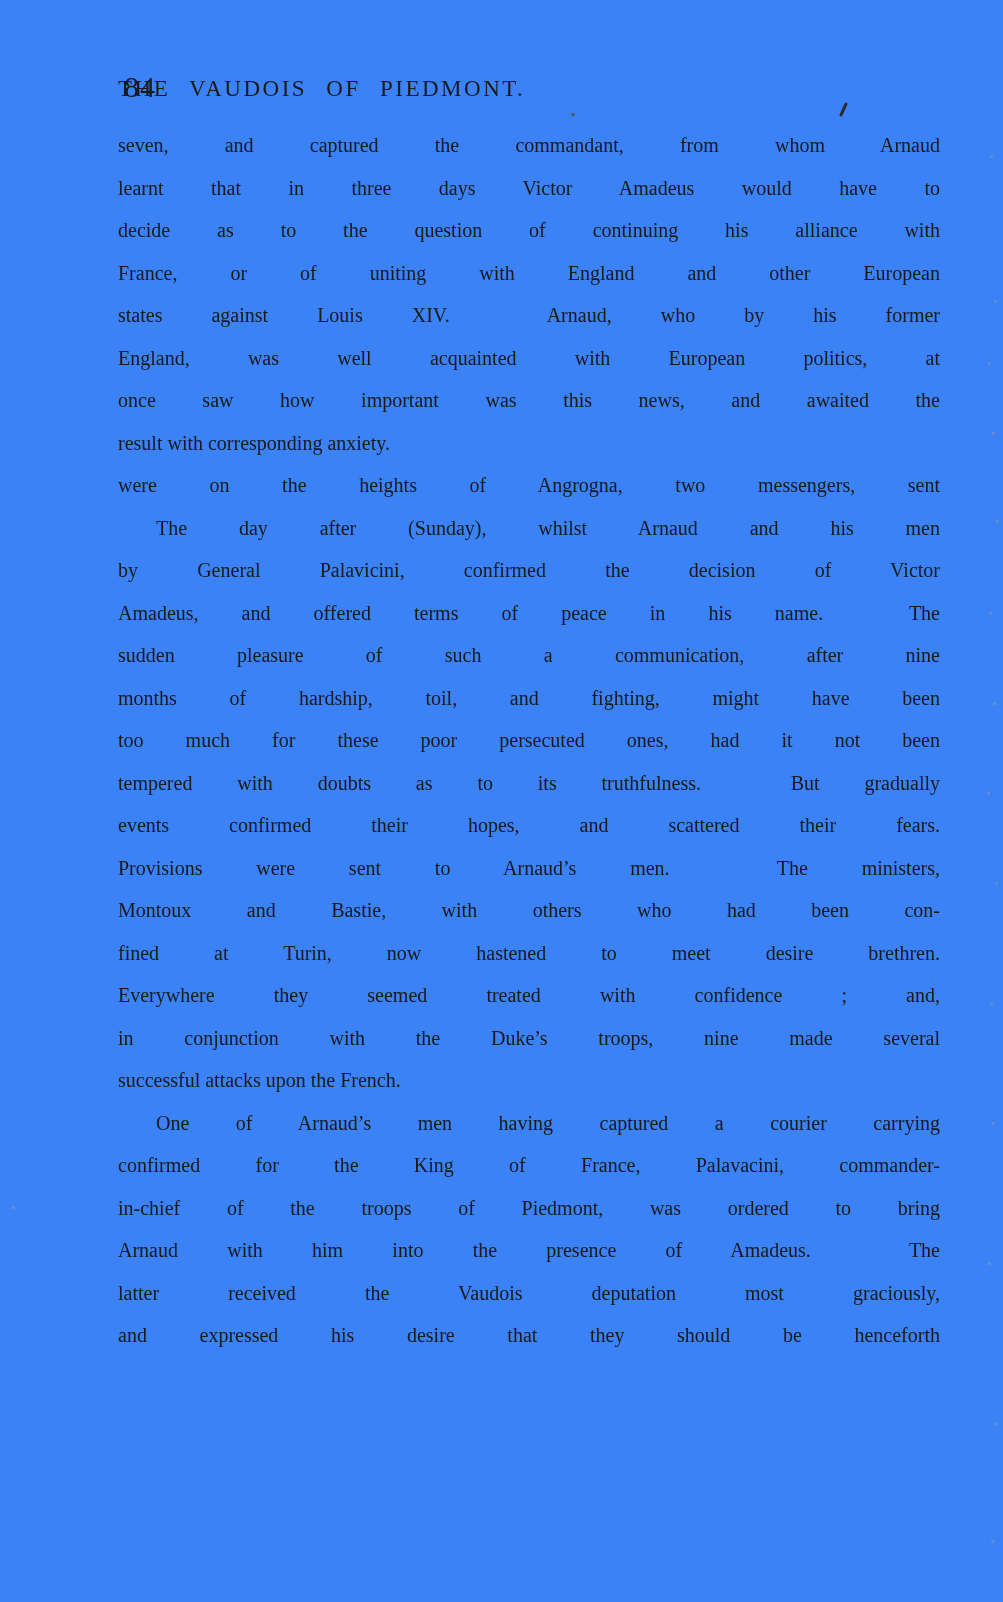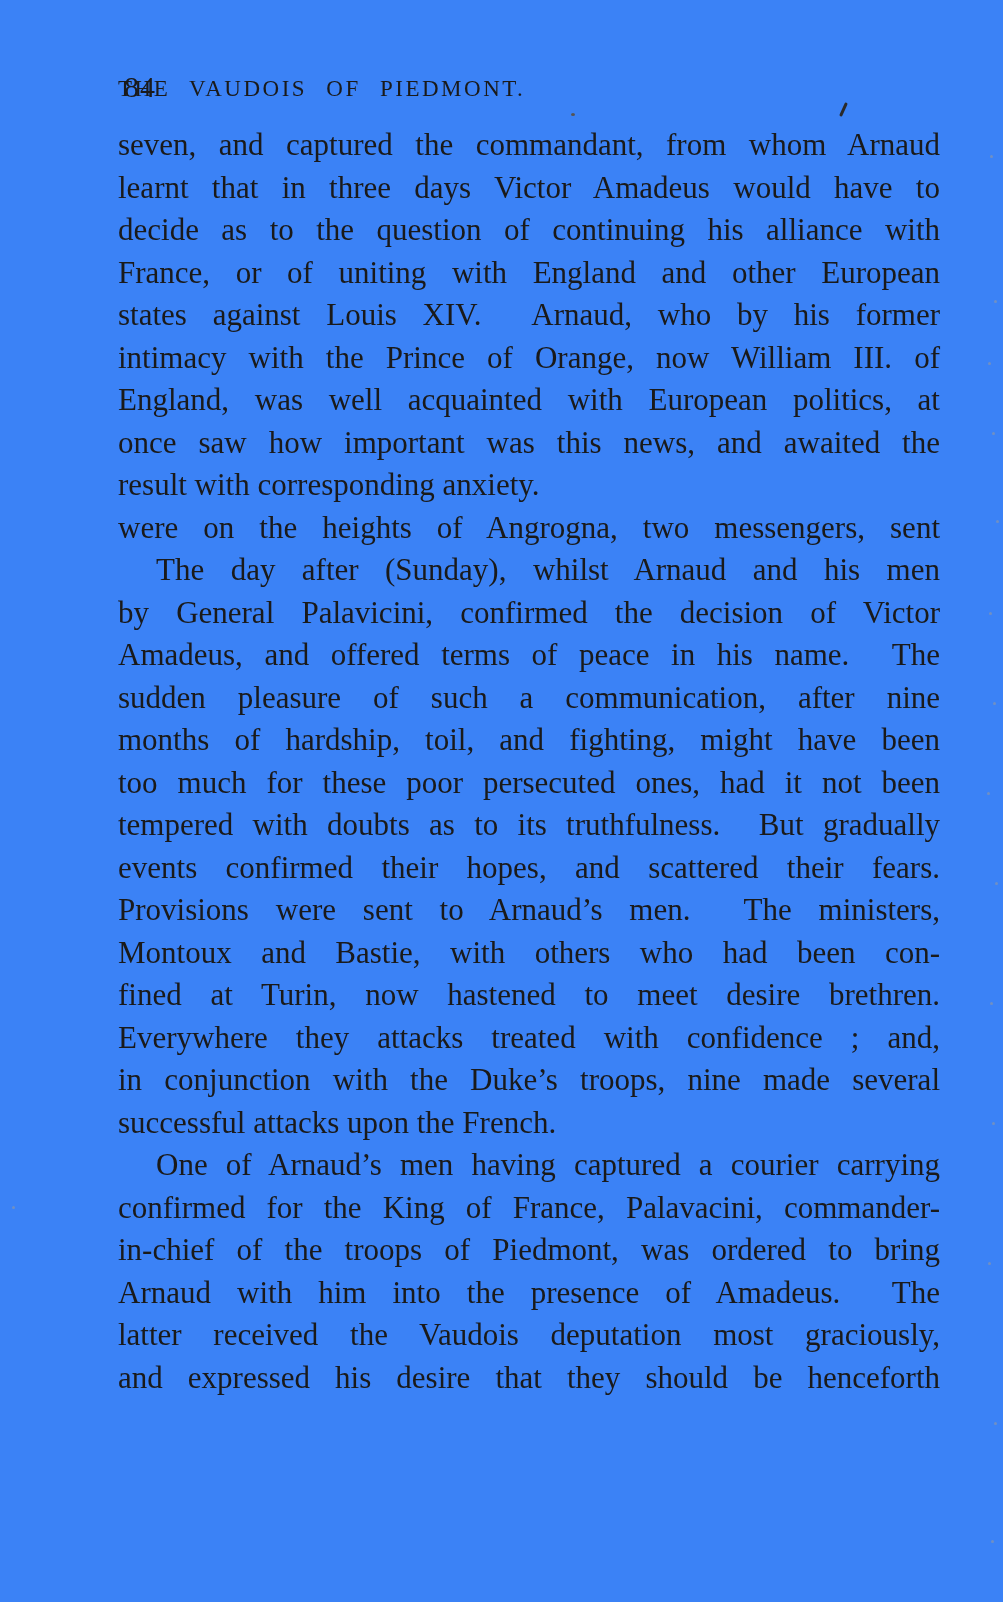--- a/index.html
+++ b/index.html
@@ -40,21 +40,21 @@
     font-size: 23px;
     letter-spacing: 2.5px;
     word-spacing: 11px;
   }
   
   .body {
     position: absolute;
     left: 118px;
     top: 124px;
     width: 822px;
-    font-size: 31px;
+    font-size: 20px;
     line-height: 42.5px;
   }
   .line {
     text-align: justify;
     text-align-last: justify;
   }
   .line.end {
     text-align-last: left;
   }
   .line.indent {
@@ -98,37 +98,36 @@
     <span class="pagenum">84</span>
     <span class="running-title">THE VAUDOIS OF PIEDMONT.</span>
   </div>
 
   <div class="body">
       <div class="line">seven, and captured the commandant, from whom Arnaud</div>
       <div class="line">learnt that in three days Victor Amadeus would have to</div>
       <div class="line">decide as to the question of continuing his alliance with</div>
       <div class="line">France, or of uniting with England and other European</div>
       <div class="line">states against Louis XIV.&nbsp; Arnaud, who by his former</div>
-      <div class="line">intimacy with the Prince of Orange, now William III. of</div>
       <div class="line">England, was well acquainted with European politics, at</div>
       <div class="line">once saw how important was this news, and awaited the</div>
       <div class="line end">result with corresponding anxiety.</div>
       <div class="line">were on the heights of Angrogna, two messengers, sent</div>
       <div class="line indent">The day after (Sunday), whilst Arnaud and his men</div>
       <div class="line">by General Palavicini, confirmed the decision of Victor</div>
       <div class="line">Amadeus, and offered terms of peace in his name.&nbsp; The</div>
       <div class="line">sudden pleasure of such a communication, after nine</div>
       <div class="line">months of hardship, toil, and fighting, might have been</div>
       <div class="line">too much for these poor persecuted ones, had it not been</div>
       <div class="line">tempered with doubts as to its truthfulness.&nbsp; But gradually</div>
       <div class="line">events confirmed their hopes, and scattered their fears.</div>
       <div class="line">Provisions were sent to Arnaud’s men.&nbsp; The ministers,</div>
       <div class="line">Montoux and Bastie, with others who had been con-</div>
       <div class="line">fined at Turin, now hastened to meet desire brethren.</div>
-      <div class="line">Everywhere they attacks treated with confidence ; and,</div>
+      <div class="line">Everywhere they seemed treated with confidence ; and,</div>
       <div class="line">in conjunction with the Duke’s troops, nine made several</div>
       <div class="line end">successful attacks upon the French.</div>
       <div class="line indent">One of Arnaud’s men having captured a courier carrying</div>
       <div class="line">confirmed for the King of France, Palavacini, commander-</div>
       <div class="line">in-chief of the troops of Piedmont, was ordered to bring</div>
       <div class="line">Arnaud with him into the presence of Amadeus.&nbsp; The</div>
       <div class="line">latter received the Vaudois deputation most graciously,</div>
       <div class="line">and expressed his desire that they should be henceforth</div>
     </div>
 

